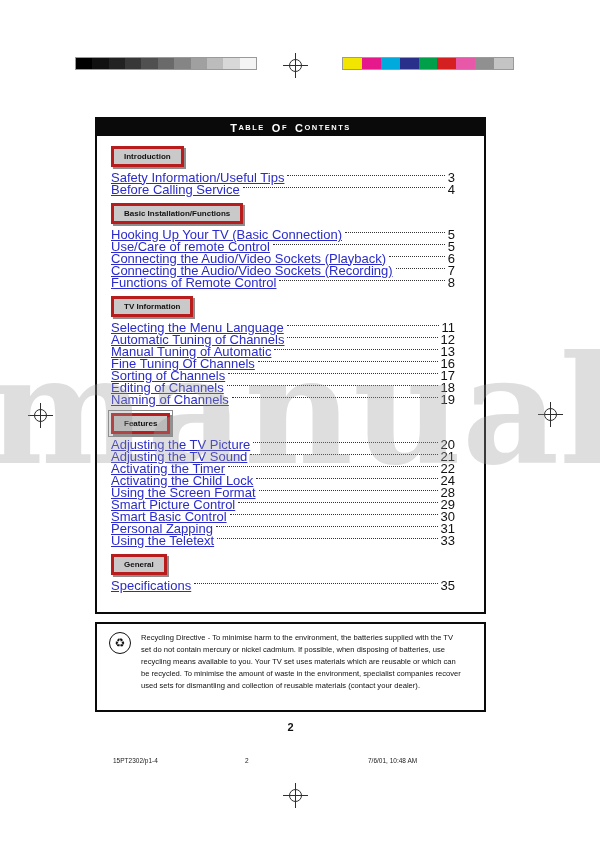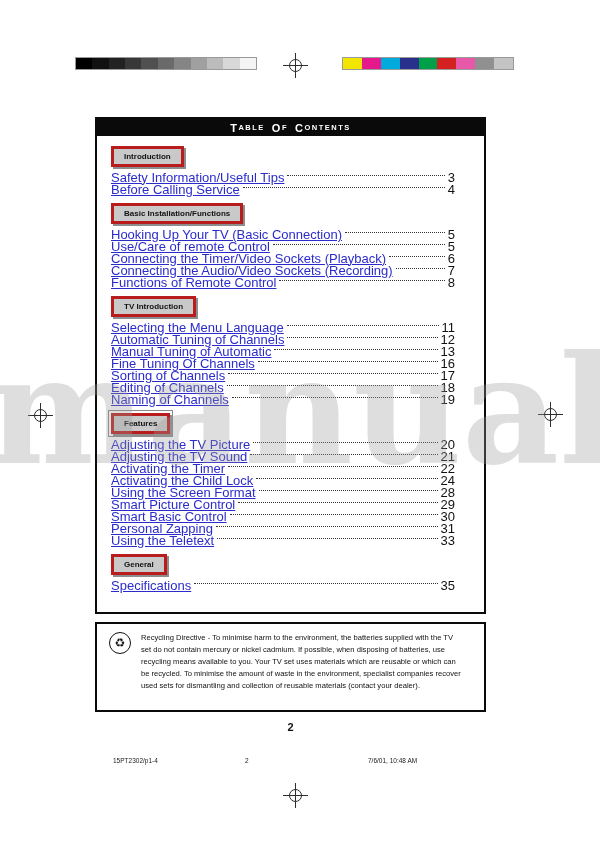--- a/index.html
+++ b/index.html
@@ -129,36 +129,36 @@
           <a class="lnk">Hooking Up Your TV (Basic Connection)</a>
           <i class="dots"></i>
           <b class="pg">5</b>
         </div>
       <div class="toc-row">
           <a class="lnk">Use/Care of remote Control</a>
           <i class="dots"></i>
           <b class="pg">5</b>
         </div>
       <div class="toc-row">
-          <a class="lnk">Connecting the Timer/Video Sockets (Playback)</a>
+          <a class="lnk">Connecting the Audio/Video Sockets (Playback)</a>
           <i class="dots"></i>
           <b class="pg">6</b>
         </div>
       <div class="toc-row">
           <a class="lnk">Connecting the Audio/Video Sockets (Recording)</a>
           <i class="dots"></i>
           <b class="pg">7</b>
         </div>
       <div class="toc-row">
           <a class="lnk">Functions of Remote Control</a>
           <i class="dots"></i>
           <b class="pg">8</b>
         </div>
 
-      <div><div class="section-btn">TV Introduction</div></div>
+      <div><div class="section-btn">TV Information</div></div>
       <div class="toc-row">
           <a class="lnk">Selecting the Menu Language</a>
           <i class="dots"></i>
           <b class="pg">11</b>
         </div>
       <div class="toc-row">
           <a class="lnk">Automatic Tuning of Channels</a>
           <i class="dots"></i>
           <b class="pg">12</b>
         </div>

